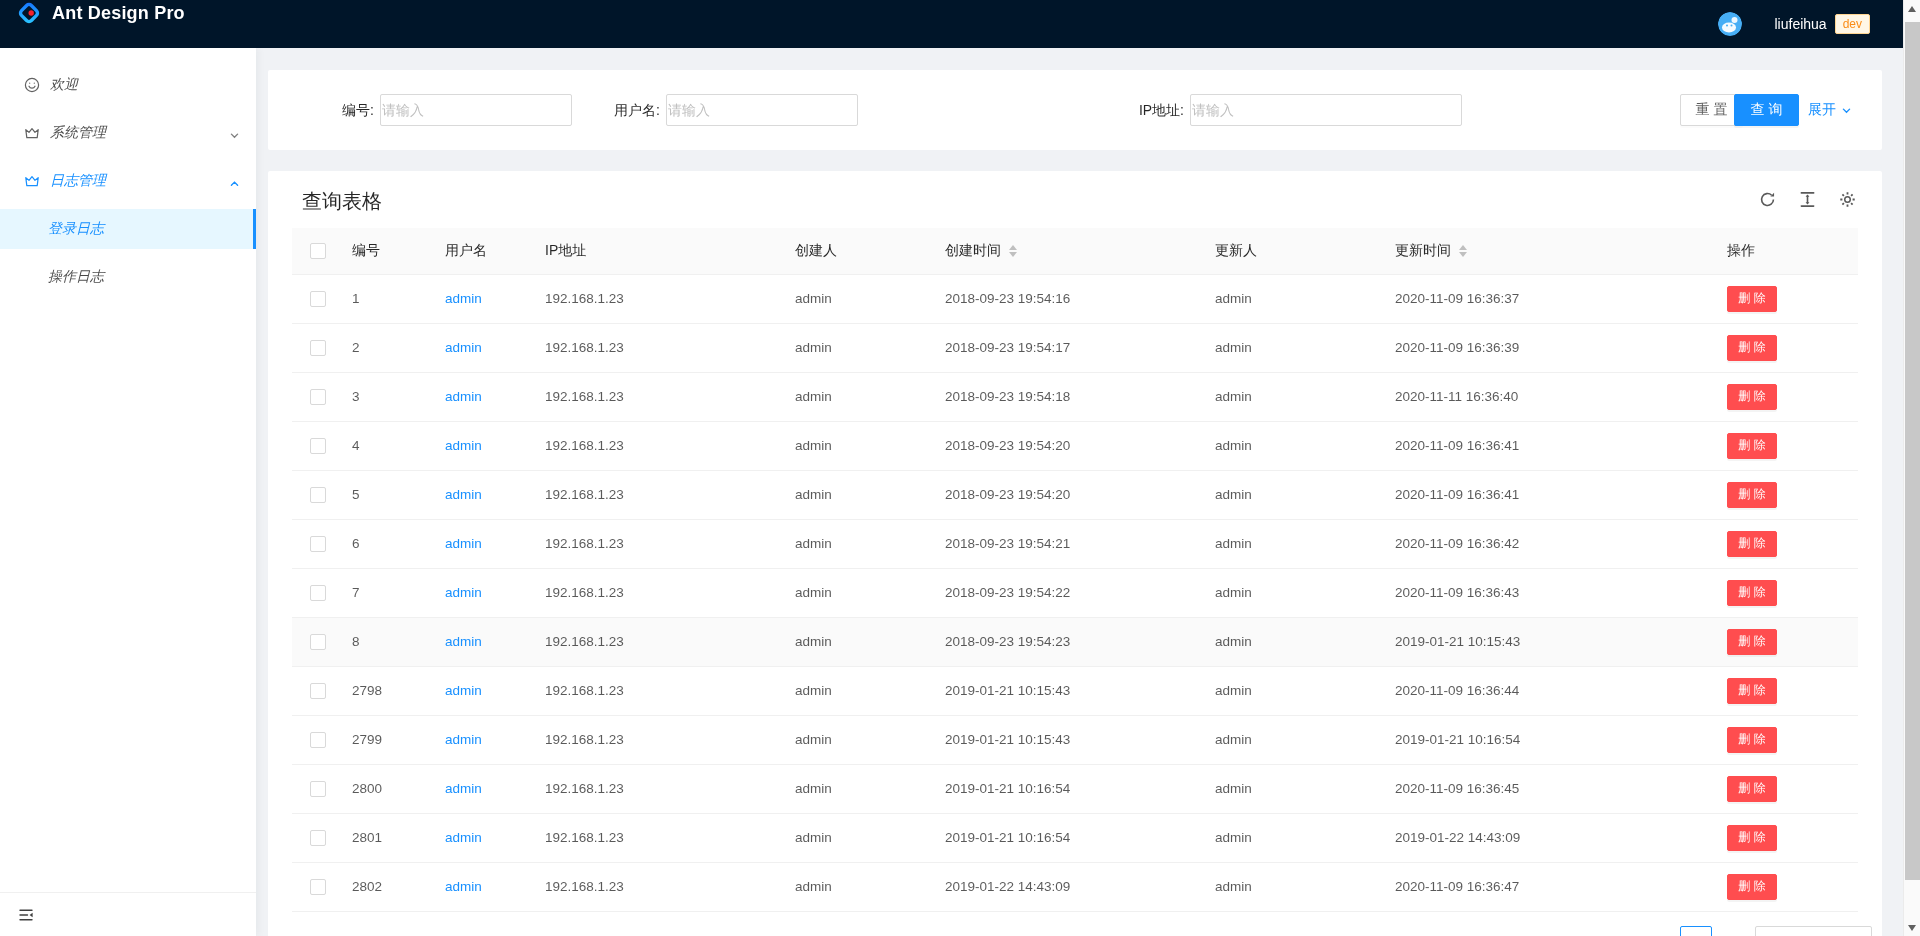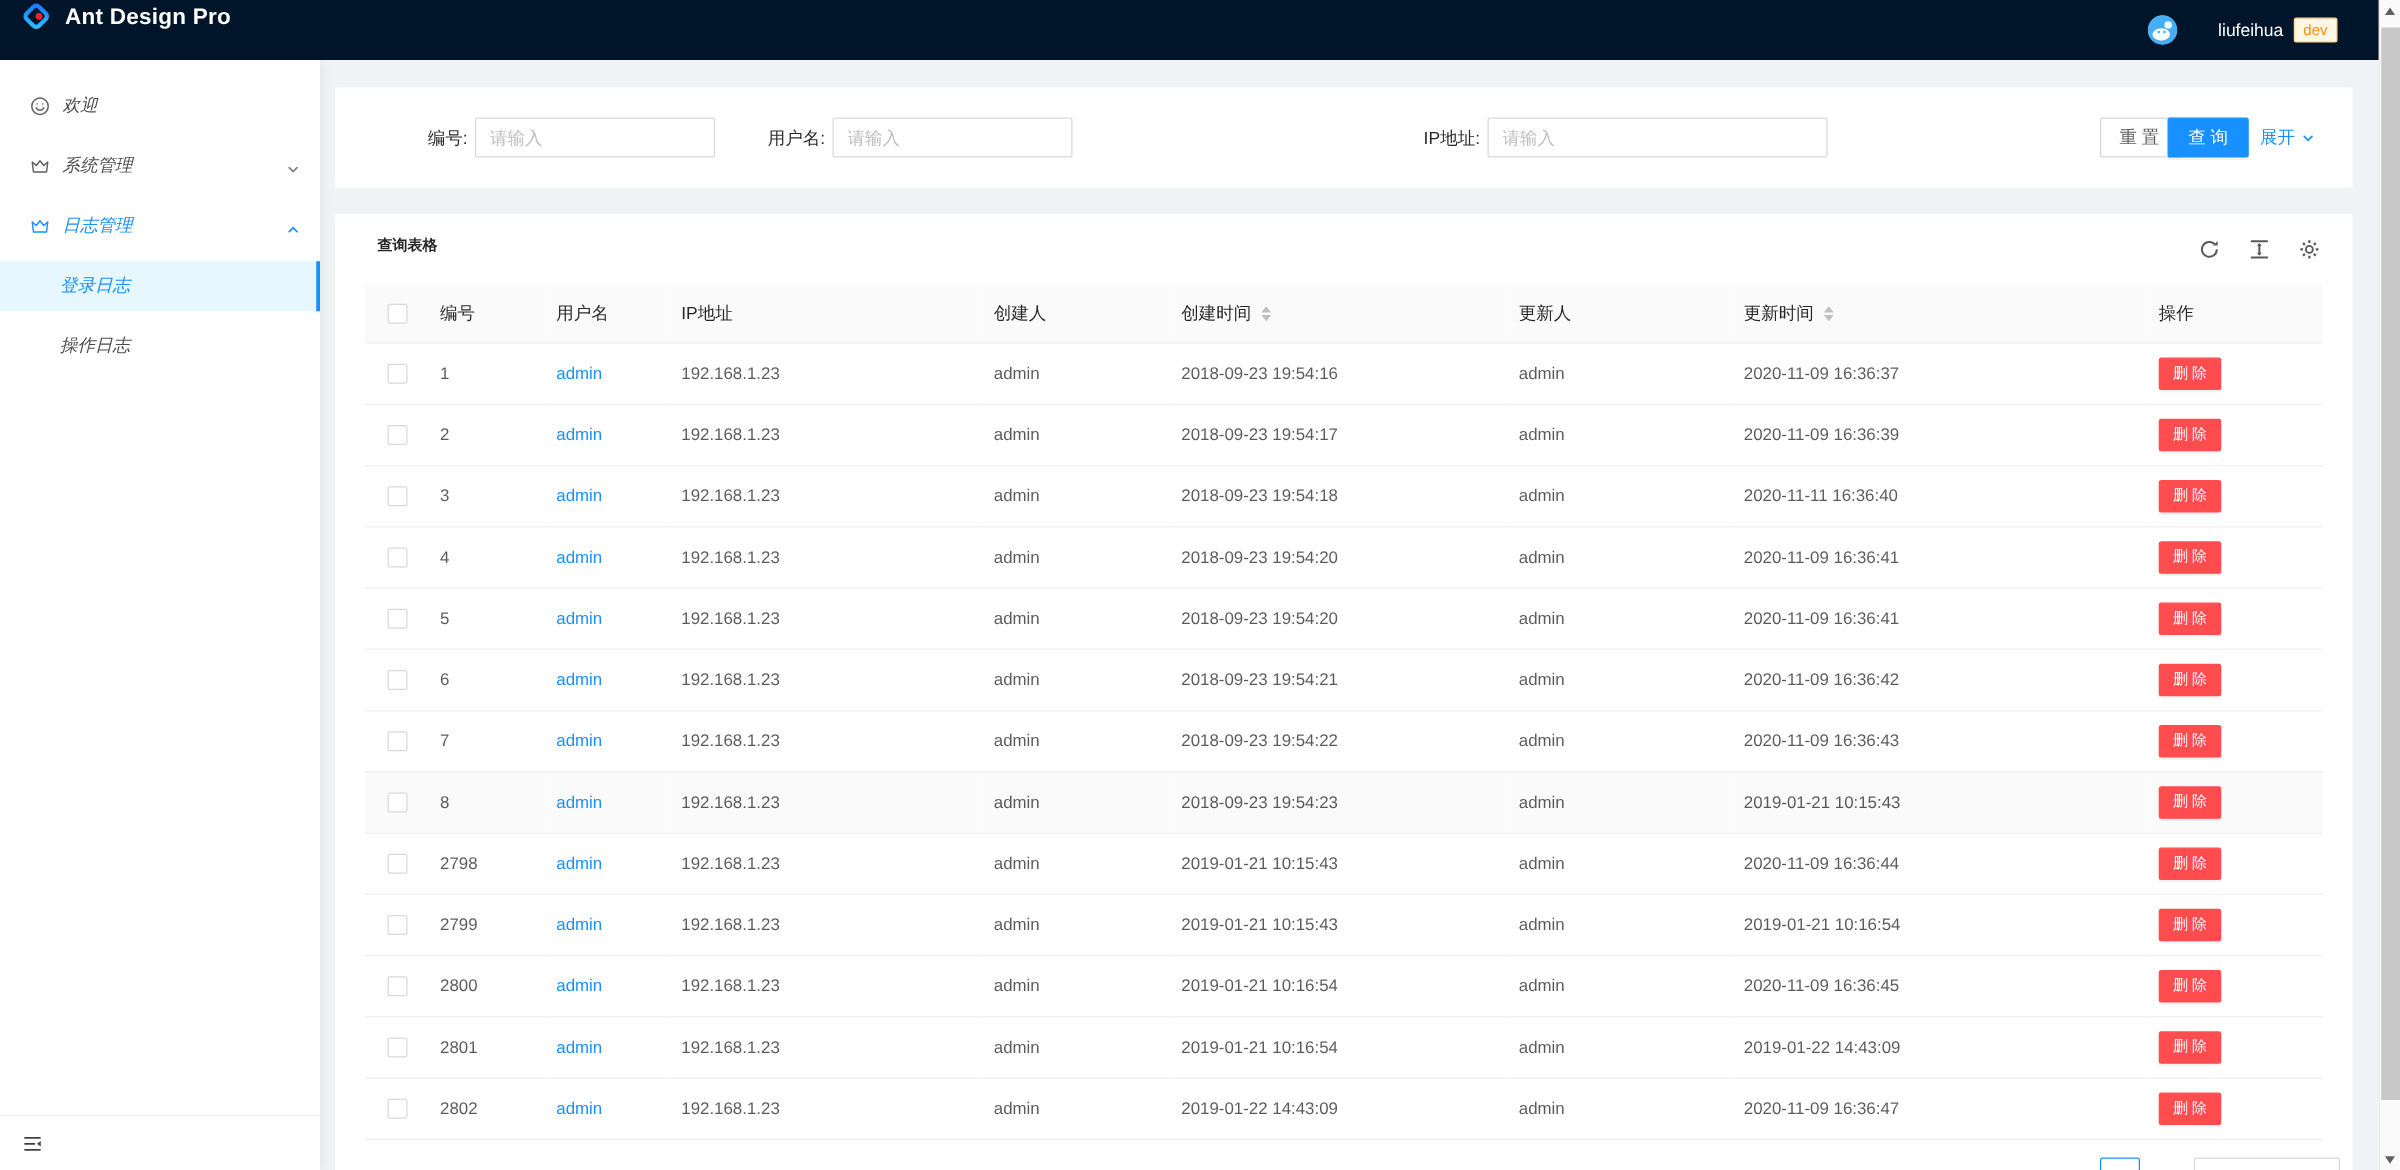--- a/index.html
+++ b/index.html
@@ -28,34 +28,34 @@
   .sider-foot { position:absolute; left:0; bottom:0; width:100%; height:44px; border-top:1px solid #f0f0f0; display:flex; align-items:center; padding-left:18px; }
   .fold-ic { width:16px; height:16px; color:rgba(0,0,0,.75); cursor:pointer; }
 
   
   .content { position:absolute; left:256px; top:48px; width:1647px; height:888px; background:#f0f2f5; overflow:hidden; }
   .card { position:absolute; left:12px; width:1614px; background:#fff; border-radius:2px; }
 
   
   .search-card { top:22px; height:80px; }
   .f-label { position:absolute; top:24px; height:32px; line-height:32px; text-align:right; color:rgba(0,0,0,.85); }
-  .f-input { position:absolute; top:24px; height:32px; border:1px solid #d9d9d9; border-radius:2px; padding:0 11px; font-size:14px; color:rgba(0,0,0,.65); outline:none; background:#fff; font-family:inherit; }
+  .f-input { position:absolute; top:24px; height:32px; border:1px solid #d9d9d9; border-radius:2px; padding:0 1px; font-size:14px; color:rgba(0,0,0,.65); outline:none; background:#fff; font-family:inherit; }
   .f-input::placeholder { color:#bfbfbf; }
   .lbl-1 { left:0; width:106px; }   .inp-1 { left:112px; width:192px; }
   .lbl-2 { left:0; width:392px; }   .inp-2 { left:398px; width:192px; }
   .lbl-3 { left:0; width:916px; }   .inp-3 { left:922px; width:272px; }
   .btn { position:absolute; top:24px; height:32px; border-radius:2px; font-size:14px; cursor:pointer; font-family:inherit; }
   .btn-reset { left:1395px; width:63px; background:#fff; border:1px solid #d9d9d9; color:rgba(0,0,0,.65); box-shadow:0 2px 0 rgba(0,0,0,.015);margin-left:17px; }
   .btn-submit { left:1466px; width:65px; background:#1890ff; border:1px solid #1890ff; color:#fff; box-shadow:0 2px 0 rgba(0,0,0,.045); }
   .expand-link { position:absolute; left:1540px; top:24px; height:32px; display:flex; align-items:center; gap:5px; color:#1890ff; cursor:pointer;justify-content:space-between; }
   .expand-link svg { width:11px; height:11px; }
 
   
   .table-card { top:123px; height:800px; }
-  .tc-title { position:absolute; left:34px; top:17px; font-size:12px; font-weight:700; color:rgba(0,0,0,.85); }
+  .tc-title { position:absolute; left:34px; top:17px; font-size:20px; font-weight:400; color:rgba(0,0,0,.85); }
   .tc-tools { position:absolute; right:26px; top:20px; display:flex; gap:23px; }
   .tool-ic { width:17px; height:17px; color:#595959; cursor:pointer; }
 
   table { position:absolute; left:24px; top:57px; width:1566px; border-collapse:collapse; table-layout:fixed; }
   thead th { height:46px; background:#fafafa; color:rgba(0,0,0,.85); font-weight:500; text-align:left; padding:0 0 0 8px; font-size:14px; border-bottom:1px solid #f0f0f0; }
   thead th.sel-col, tbody td.sel-col { padding:0; text-align:center; }
   tbody td { height:49px; border-bottom:1px solid #f0f0f0; padding:0 0 0 8px; font-size:13.5px; color:rgba(0,0,0,.65); }
   tbody tr.hl { background:#fafafa; }
   .cb { display:inline-block; width:16px; height:16px; border:1px solid #d9d9d9; border-radius:2px; background:#fff; vertical-align:middle; cursor:pointer; }
   .lnk { color:#1890ff; text-decoration:none; cursor:pointer; }

